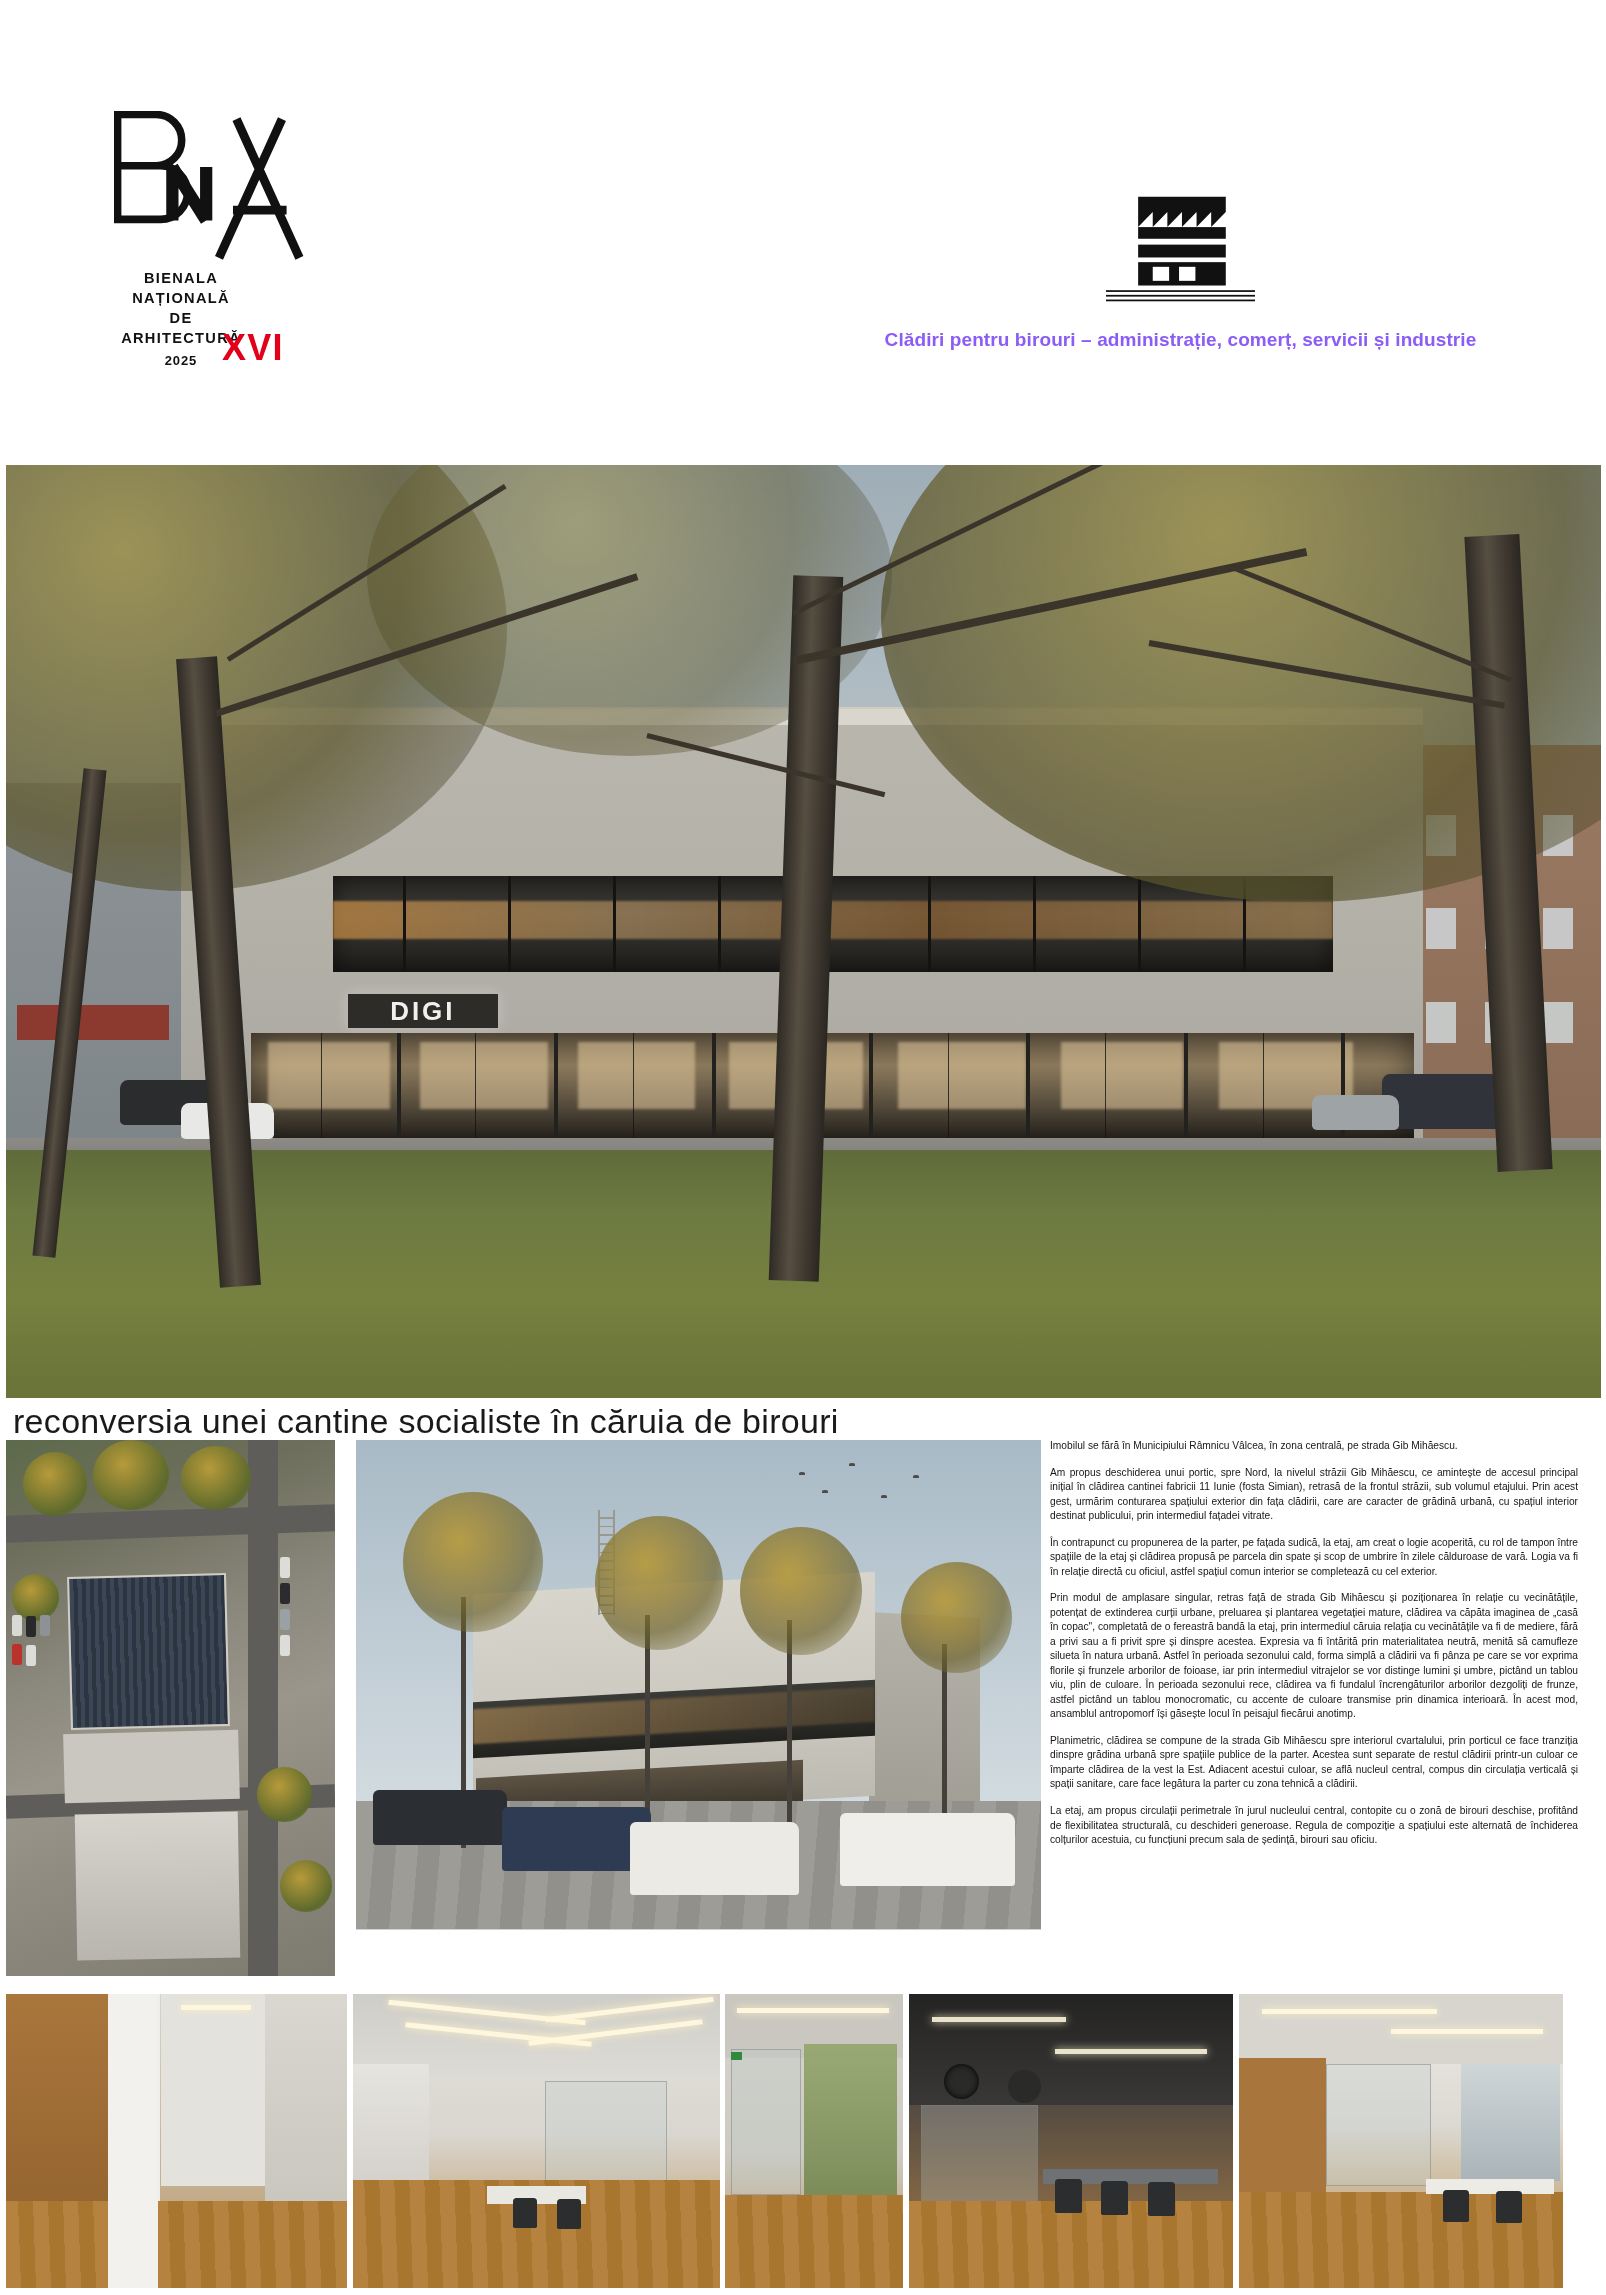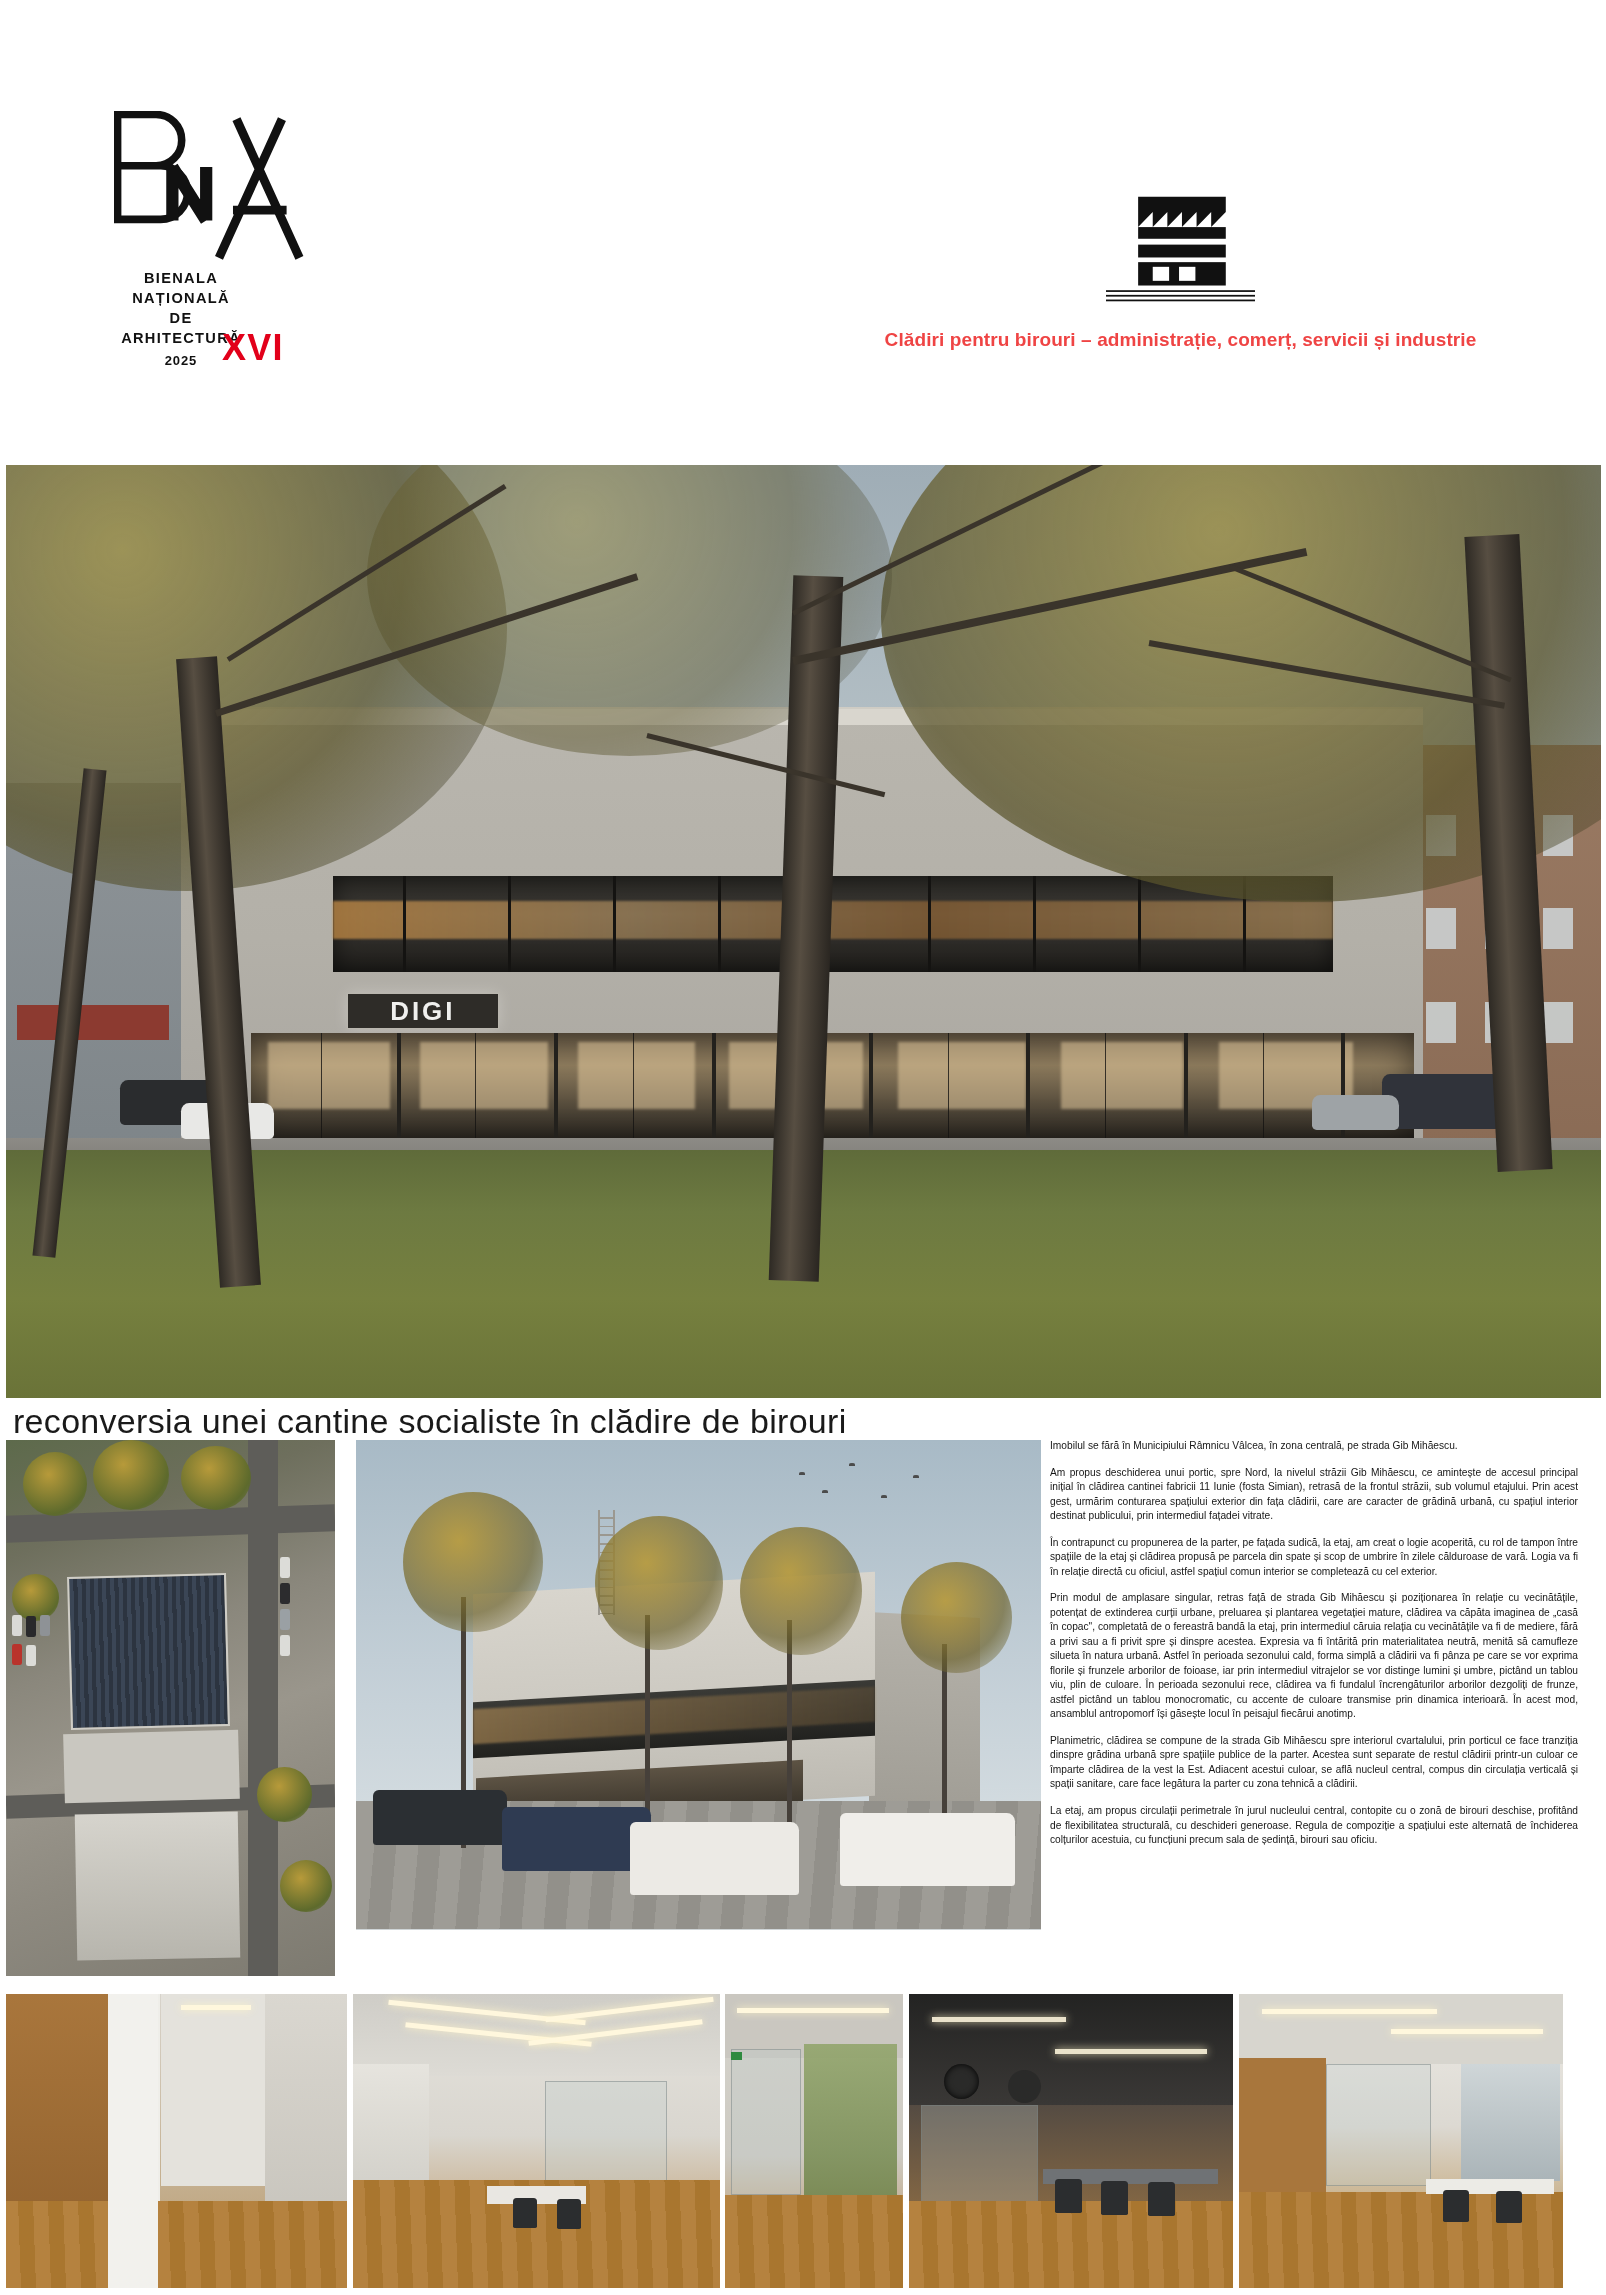--- a/index.html
+++ b/index.html
@@ -71,21 +71,21 @@
     margin: 0 auto;
     width: 149px;
     height: 114px;
     position: relative;
   }
   .cat-label {
     margin-top: 23px;
     font-size: 19px;
     font-weight: 700;
     letter-spacing: 0.1px;
-    color: #ef4444;
+    color: #8b5cf6;
     white-space: nowrap;
   }
 
   
   .hero {
     position: absolute;
     left: 5.8px;
     top: 465px;
     width: 1595px;
     height: 933px;
@@ -450,21 +450,21 @@
 
   <div class="branch" style="left:210px;  top:245px;  width:443px; height:7px; transform:rotate(-18deg);"></div>
   <div class="branch" style="left:222px;  top:192px;  width:327px; height:5.2px;  transform:rotate(-32deg);"></div>
   <div class="branch" style="left:787px; top:192px;  width:525px; height:7.6px; transform:rotate(-12deg);"></div>
   <div class="branch" style="left:787px; top:146px;  width:408px; height:5.2px;  transform:rotate(-26deg);"></div>
   <div class="branch" style="left:641px; top:268px;  width:245px; height:4.7px;  transform:rotate(14deg);"></div>
   <div class="branch" style="left:1143px; top:175px;  width:361px; height:6.4px; transform:rotate(10deg);"></div>
   <div class="branch" style="left:1224px; top:99px;  width:303px; height:4.7px;  transform:rotate(22deg);"></div>
 </div>
 
-<div class="title">reconversia unei cantine socialiste în clădire de birouri</div>
+<div class="title">reconversia unei cantine socialiste în căruia de birouri</div>
 
 <div class="mid">
 
   <div class="aerial">
     <div class="base"></div>
     <div class="road" style="left:0;   top:70px; width:329px; height:27px; transform:rotate(-2deg);"></div>
     <div class="road" style="left:0;   top:350px; width:329px; height:23px; transform:rotate(-2deg);"></div>
     <div class="road" style="left:242px;top:0;    width:30px;  height:536px;"></div>
     <div class="roofbig"></div>
     <div class="roofwhite"></div>

